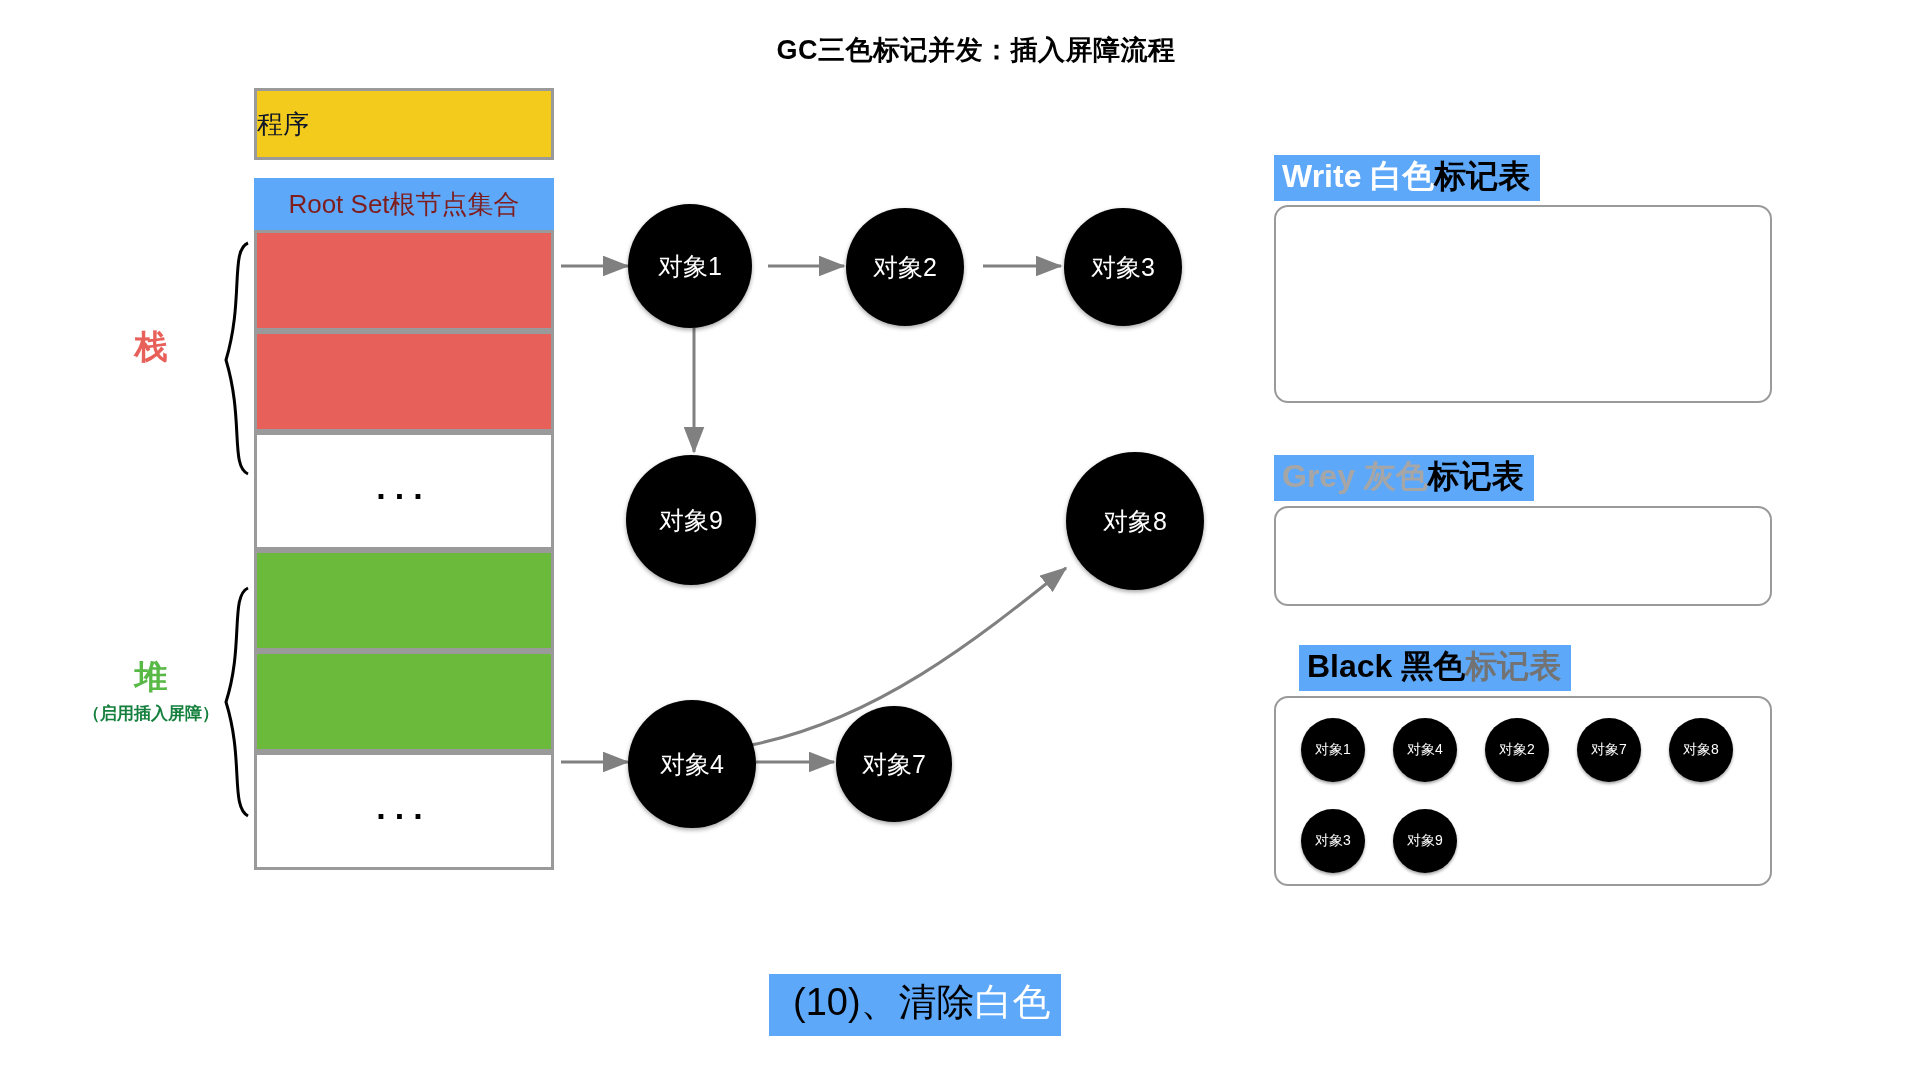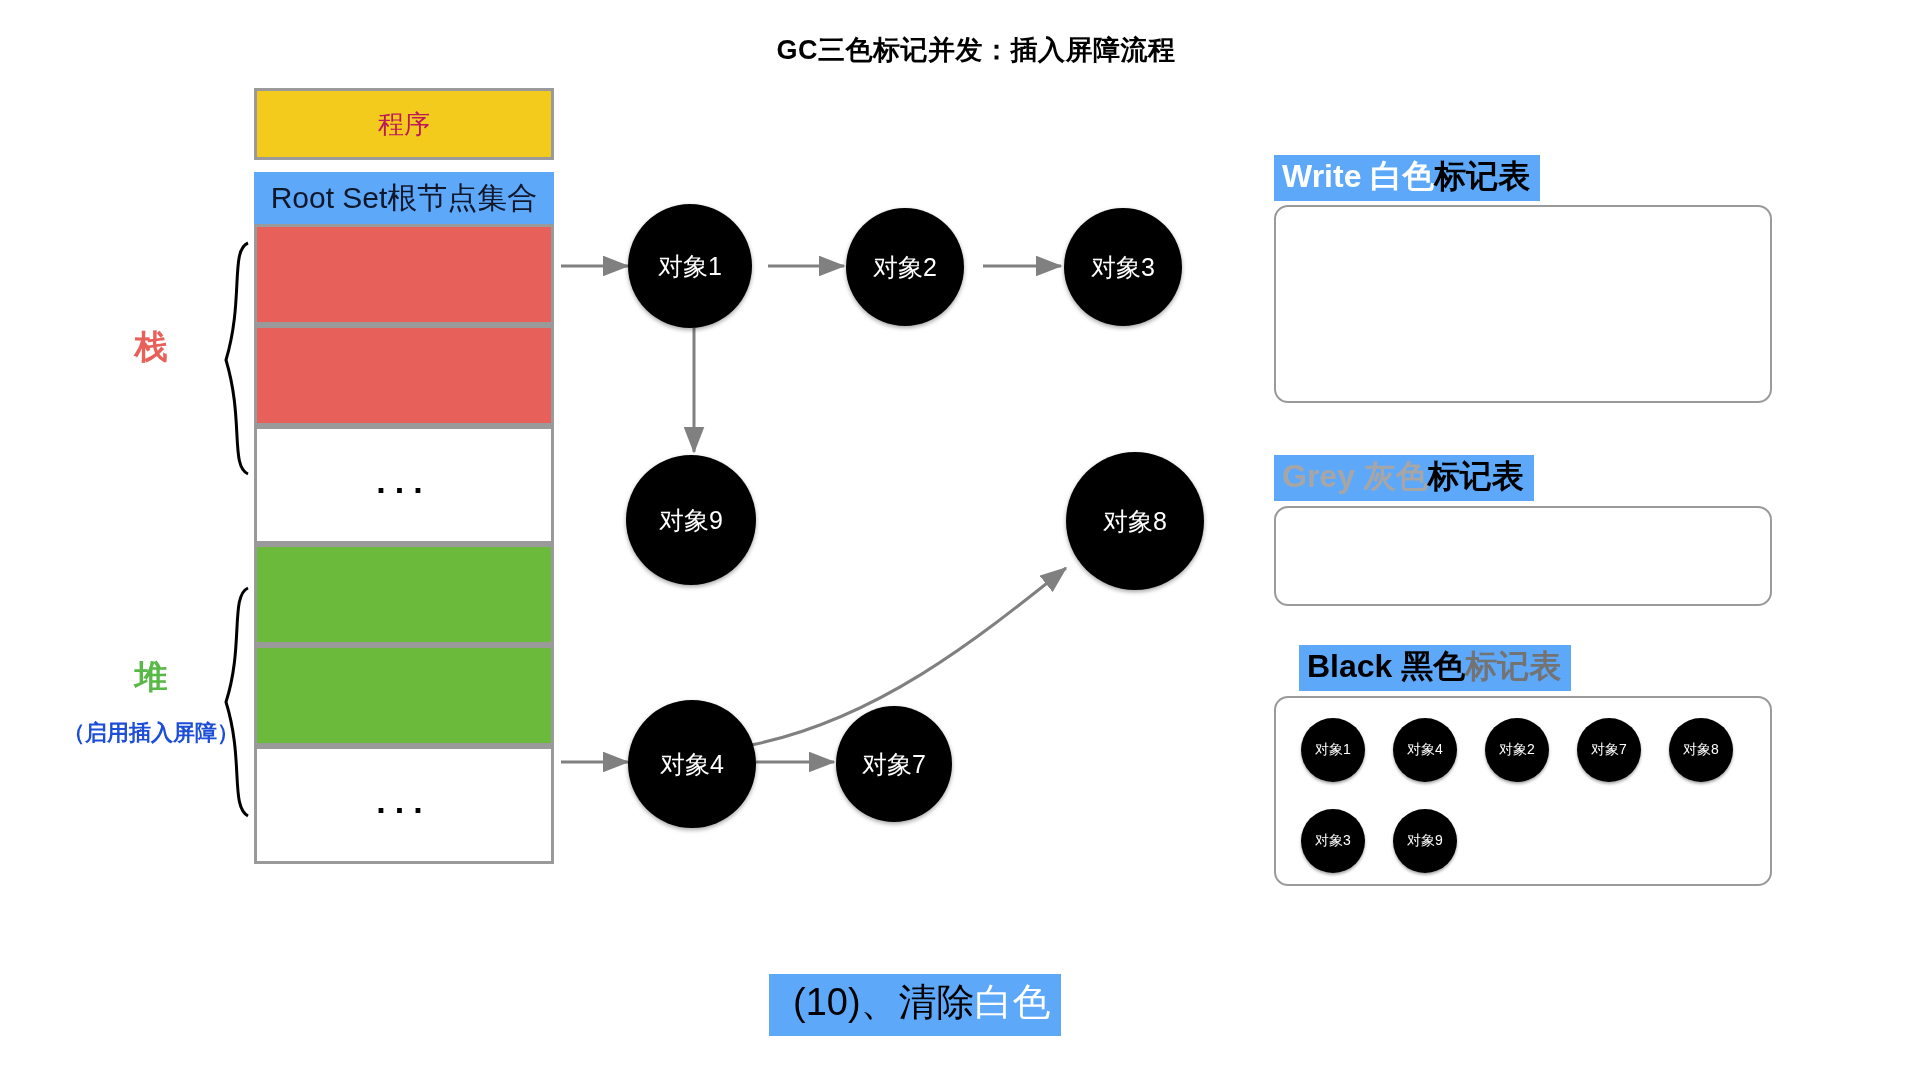--- a/index.html
+++ b/index.html
@@ -44,35 +44,35 @@
   .mem-cell {
     box-sizing: border-box;
     width: 300px;
     border: 3px solid #9a9a9a;
     position: relative;
   }
   .cell-program {
     background: #f2cb1d;
     height: 72px;
     line-height: 66px;
-    text-align: center;
-    color: #be185d;
+    text-align: left;
+    color: #0f172a;
     font-size: 26px;
   }
   .cell-rootset {
     background: #5ea8fa;
     height: 52px;
     border-color: #5ea8fa;
     border-width: 0;
     width: 300px;
     line-height: 52px;
     text-align: center;
-    color: #0f172a;
-    font-size: 30px;
-    margin-top: 12px;
+    color: #7f1d1d;
+    font-size: 26px;
+    margin-top: 18px;
   }
   .cell-red   { background: #e8605a; height: 101px; }
   .cell-green { background: #6bba3c; height: 101px; }
   .cell-dots  {
     background: #ffffff;
     height: 118px;
     display: flex;
     align-items: center;
     justify-content: center;
     color: #000000;
@@ -95,23 +95,23 @@
   }
   .label-heap {
     left: 30px;
     top: 655px;
     width: 210px;
     color: #58b947;
     font-size: 33px;
   }
   .label-heap-sub {
     display: block;
-    font-size: 22px;
-    margin-top: 18px;
-    color: #1d4ed8;
+    font-size: 17px;
+    margin-top: 2px;
+    color: #15803d;
     font-weight: bold;
   }
 
   
   .node {
     position: absolute;
     border-radius: 50%;
     background: #000000;
     color: #ffffff;
     display: flex;

